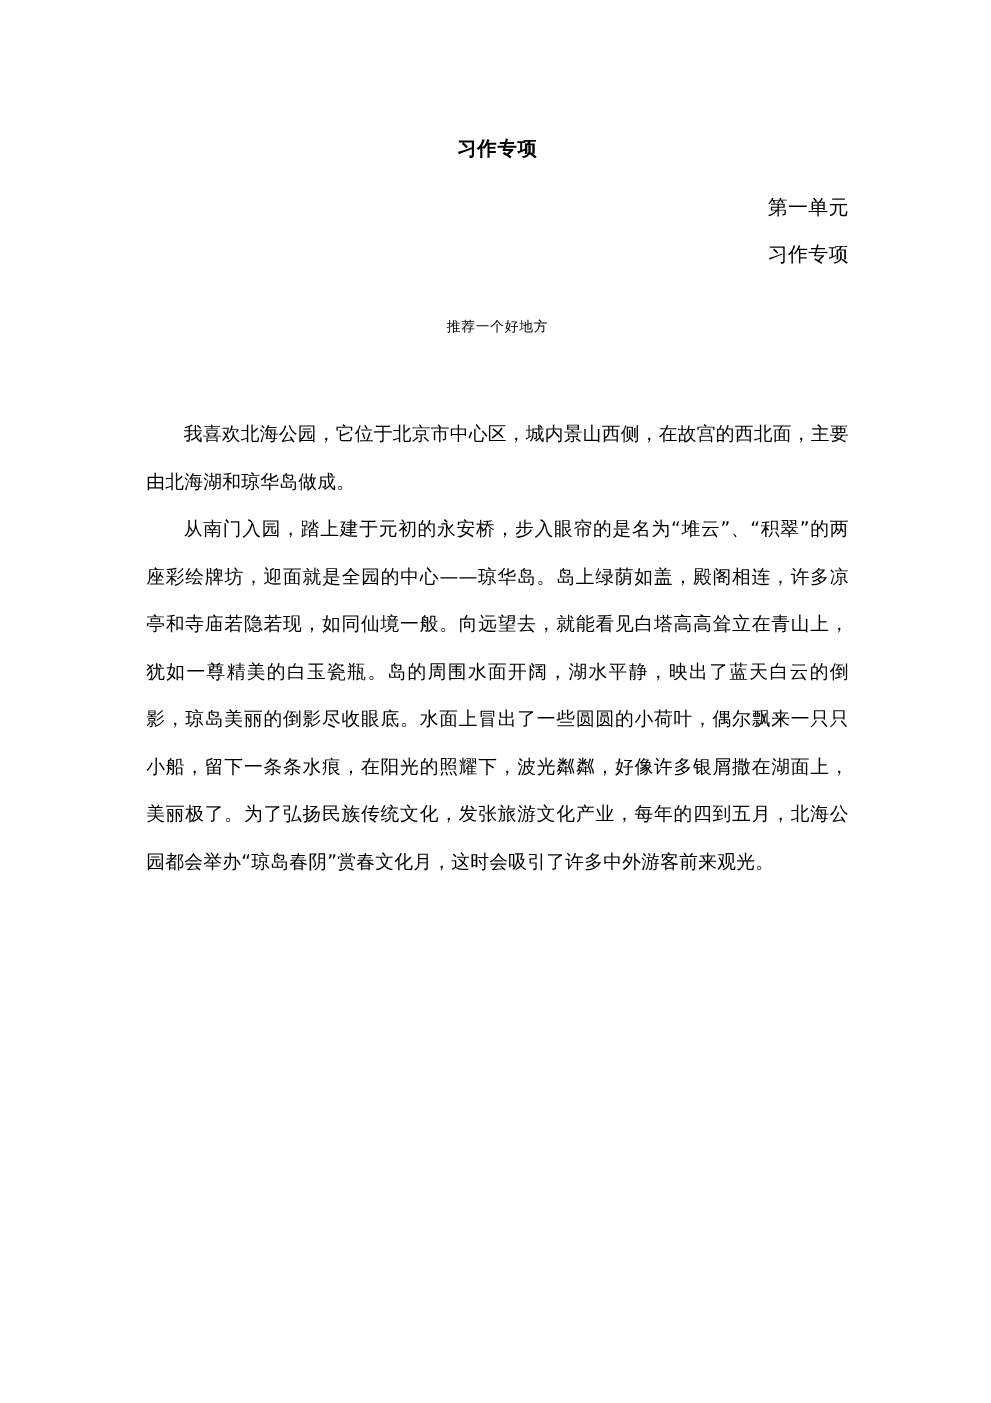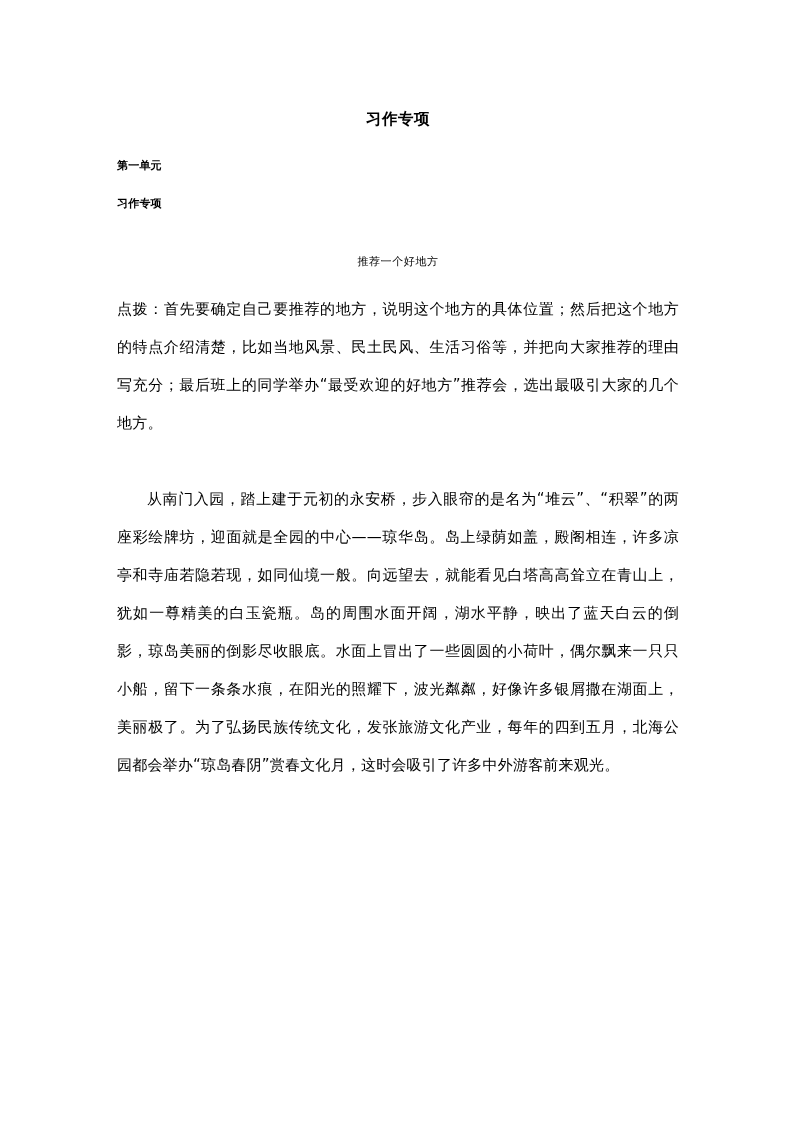--- a/index.html
+++ b/index.html
@@ -36,26 +36,25 @@
     font-size: 15.5px;
     font-weight: bold;
     line-height: 38px;
     margin: 0;
     padding-top: 100px;
     letter-spacing: 0.6px;
   }
 
   
   .line {
-    font-size: 11px;
+    font-size: 16px;
     line-height: 38px;
     margin: 0;
-    text-align: left;
+    text-align: right;
     letter-spacing: 0.2px;
-    font-weight: bold;
   }
 
   
   .center-line {
     font-size: 11px;
     line-height: 38px;
     margin: 0;
     text-align: center;
     letter-spacing: 0.6px;
   }
@@ -90,28 +89,28 @@
     <p class="line">第一单元</p>
 
     <p class="line">习作专项</p>
 
     <div class="gap-md"></div>
 
     <p class="center-line">推荐一个好地方</p>
 
     <div class="gap-sm"></div>
 
-    <p class="para">点拨：首先要确定自己要推荐的地方，说明这个地方的具体位置；然后把这个地方的特点介绍清楚，比如当地风景、民土民风、生活习俗等，并把向大家推荐的理由写充分；最后班上的同学举办“最受欢迎的好地方”推荐会，选出最吸引大家的几个地方。</p>
 
     <div class="gap-sm"></div>
 
 
     <div class="gap-md"></div>
 
 
     <div class="gap-sm"></div>
 
+    <p class="para para-indent">我喜欢北海公园，它位于北京市中心区，城内景山西侧，在故宫的西北面，主要由北海湖和琼华岛做成。</p>
 
 
     <p class="para para-indent">从南门入园，踏上建于元初的永安桥，步入眼帘的是名为“堆云”、“积翠”的两座彩绘牌坊，迎面就是全园的中心——琼华岛。岛上绿荫如盖，殿阁相连，许多凉亭和寺庙若隐若现，如同仙境一般。向远望去，就能看见白塔高高耸立在青山上，犹如一尊精美的白玉瓷瓶。岛的周围水面开阔，湖水平静，映出了蓝天白云的倒影，琼岛美丽的倒影尽收眼底。水面上冒出了一些圆圆的小荷叶，偶尔飘来一只只小船，留下一条条水痕，在阳光的照耀下，波光粼粼，好像许多银屑撒在湖面上，美丽极了。为了弘扬民族传统文化，发张旅游文化产业，每年的四到五月，北海公园都会举办“琼岛春阴”赏春文化月，这时会吸引了许多中外游客前来观光。</p>
 
   </div>
 </div>
 
 </body></html>

